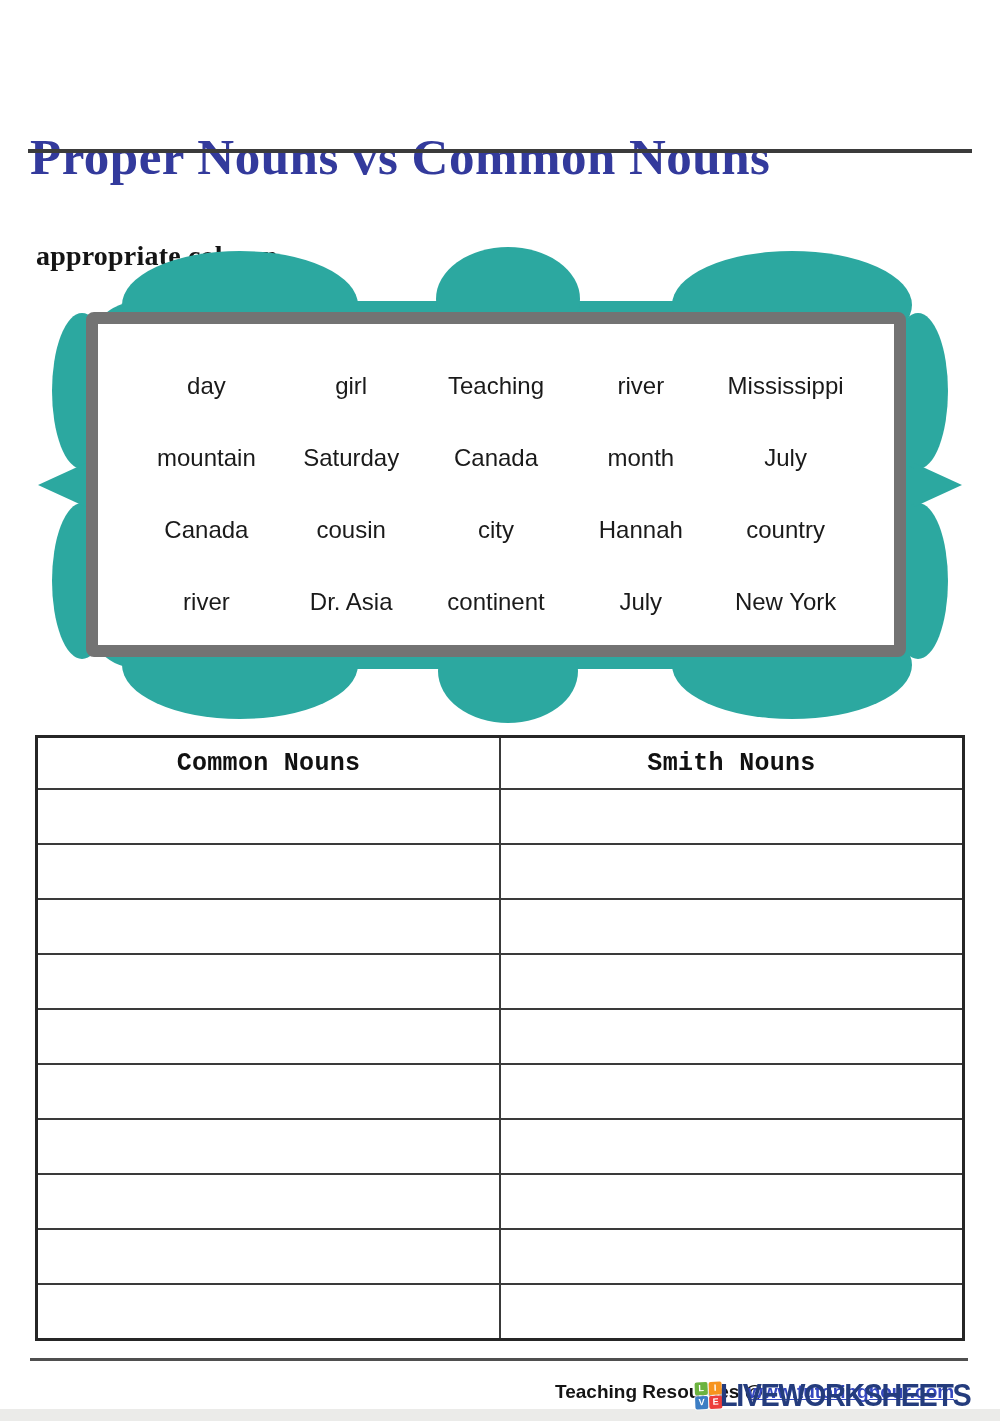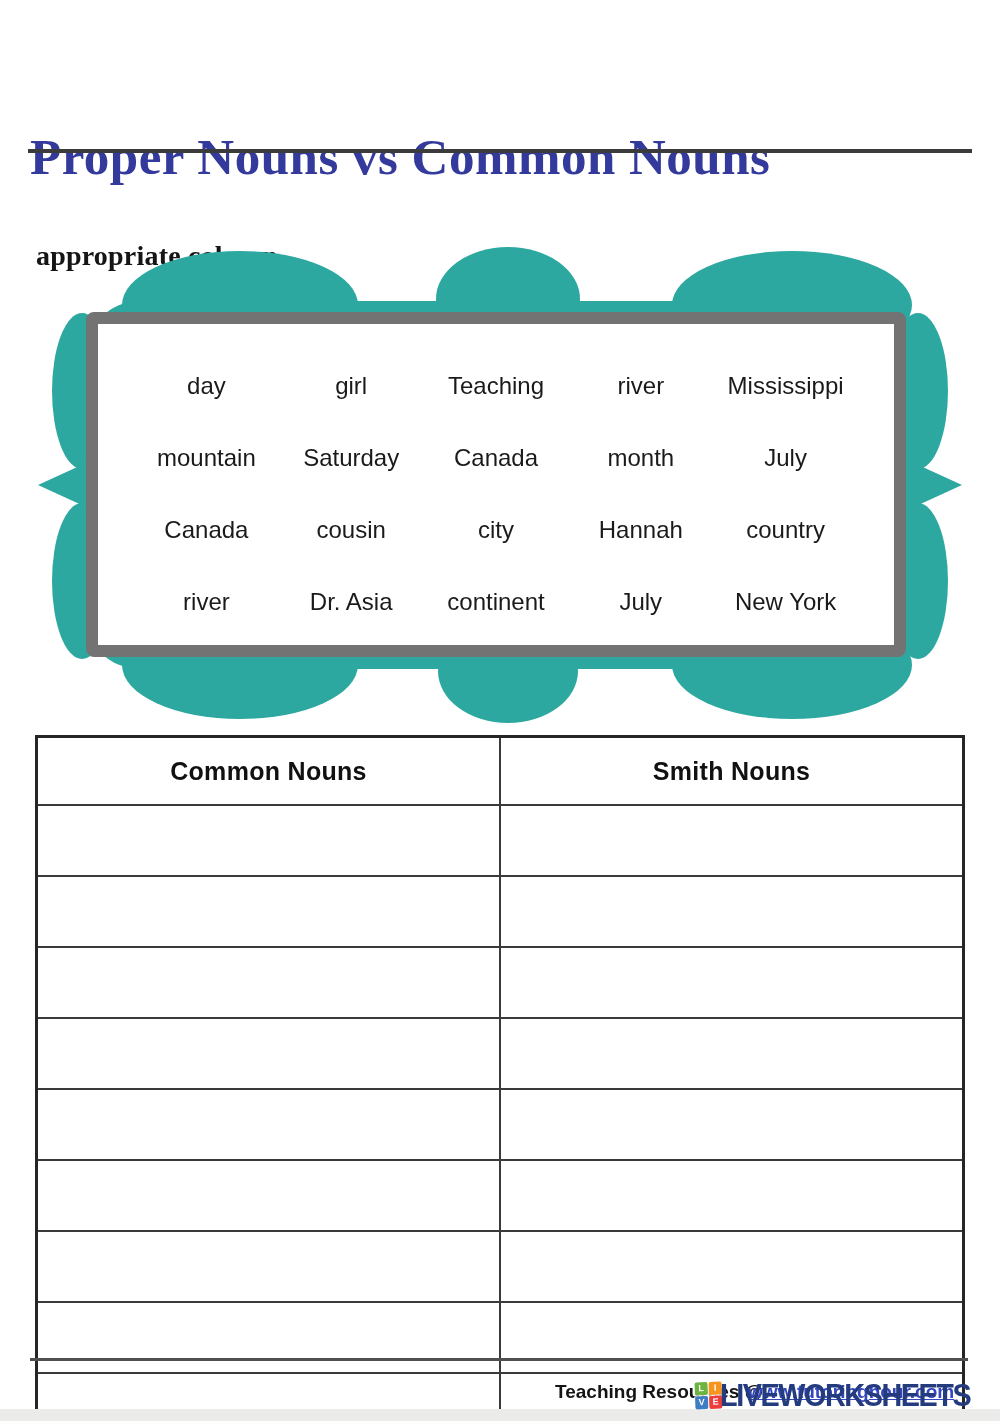--- a/index.html
+++ b/index.html
@@ -43,21 +43,21 @@
   .word {
     font-size:24px; color:#1a1a1a; white-space:nowrap;
   }
 
   
   .sort-table {
     position:absolute; left:35px; top:735px; width:930px;
     border-collapse:collapse; table-layout:fixed;
     border:3px solid #262626;
   }
-  .sort-table th, .sort-table td { border:2px solid #3a3a3a; padding:8px; }
+  .sort-table th, .sort-table td { border:2px solid #3a3a3a; padding:0;font-family:Liberation Mono, monospace; }
   .sort-table th {
     height:50px; font-size:25px; font-weight:bold; color:#111;
     text-align:center; vertical-align:middle; letter-spacing:0.3px;
   }
   .sort-table td { height:53px; }
 
   
   .footer-rule {
     position:absolute; left:30px; top:1358px; width:938px; height:3px; background:#4f4f4f;
   }

